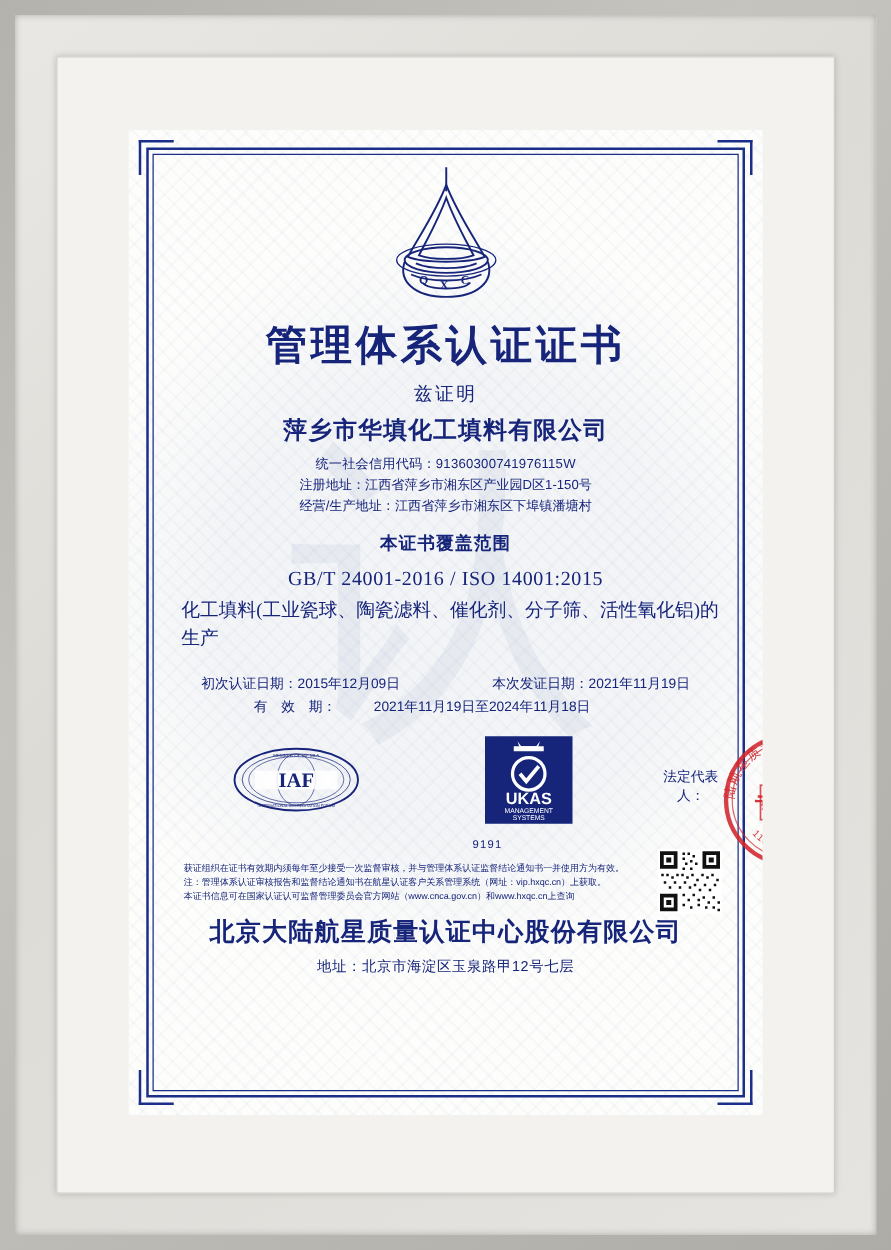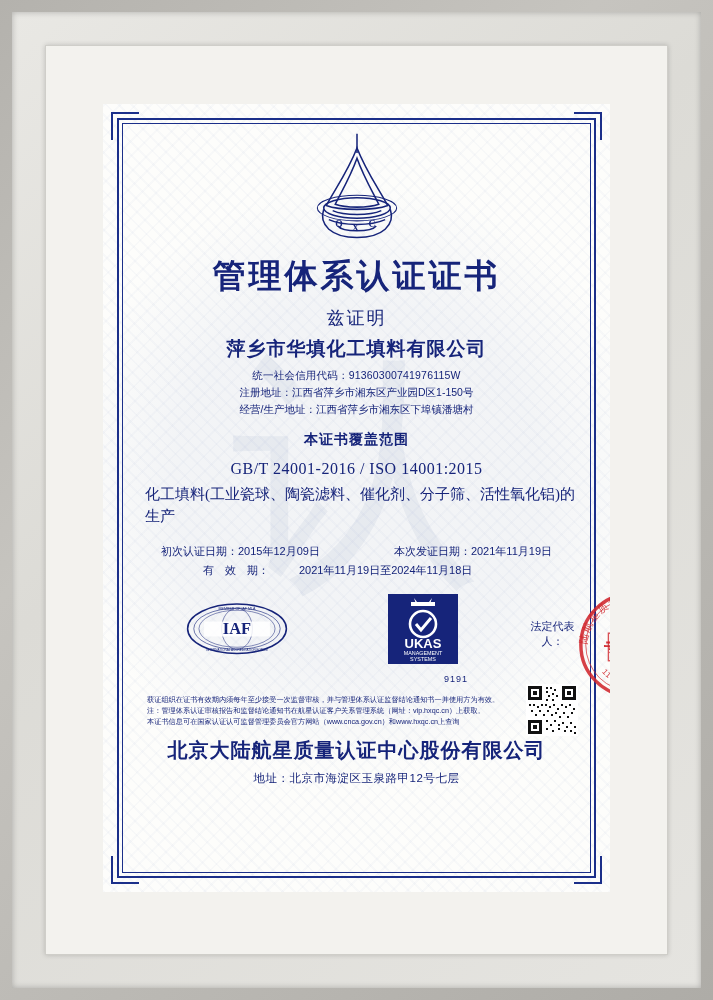--- a/index.html
+++ b/index.html
@@ -76,21 +76,21 @@
   .logo{height:128px;margin:0 auto 2px;display:block;}
   .main-title{
     font-family:"Liberation Serif",serif;
     font-weight:bold;
     font-size:33px;
     letter-spacing:3px;
     color:#16247a;
     margin-top:-6px;
   }
   .zizheng{
-    font-size:18px;color:#16247a;margin-top:7px;letter-spacing:2px;
+    font-size:15px;color:#16247a;margin-top:7px;letter-spacing:2px;
     font-family:Liberation Serif, serif;
   }
   .company{
     font-family:"Liberation Serif",serif;
     font-weight:bold;font-size:19px;color:#16247a;
     margin-top:6px;letter-spacing:1px;
   }
   .credit{
     font-size:10.5px;color:#16247a;margin-top:7px;letter-spacing:.2px;
   }
@@ -124,21 +124,21 @@
   .row2 .k{width:96px;text-align:left;}
 
   
   .marks{
     position:relative;height:104px;margin-top:10px;
   }
   .iaf{
     position:absolute;left:52px;top:14px;width:104px;height:54px;
   }
   .ukas{
-    position:absolute;left:245px;top:2px;width:90px;text-align:right;
+    position:absolute;left:245px;top:2px;width:90px;text-align:left;
   }
   .ukas-num{font-size:9px;color:#16247a;margin-top:2px;letter-spacing:1px;}
   .legal{
     position:absolute;left:392px;top:31px;font-size:11px;color:#16247a;
   }
   .seal{
     position:absolute;left:440px;top:-2px;width:118px;height:118px;
   }
   .qr{
     position:absolute;right:2px;bottom:-44px;width:52px;height:52px;

